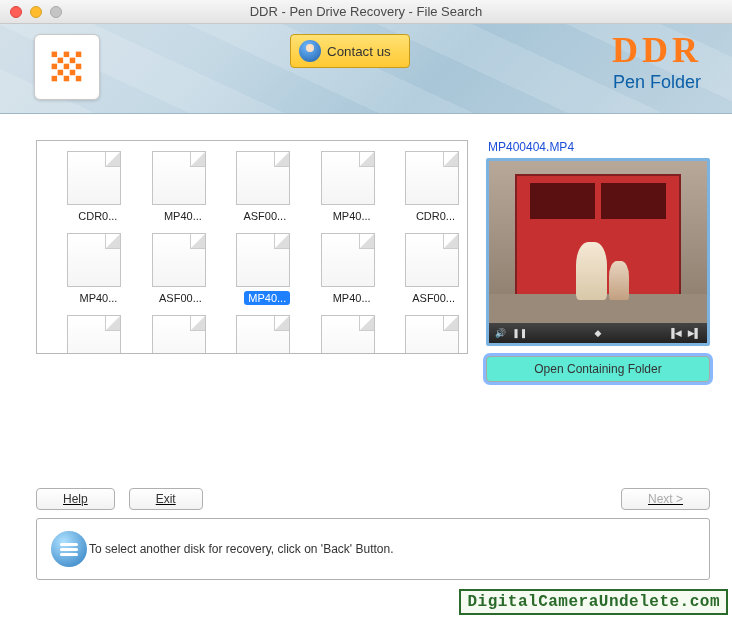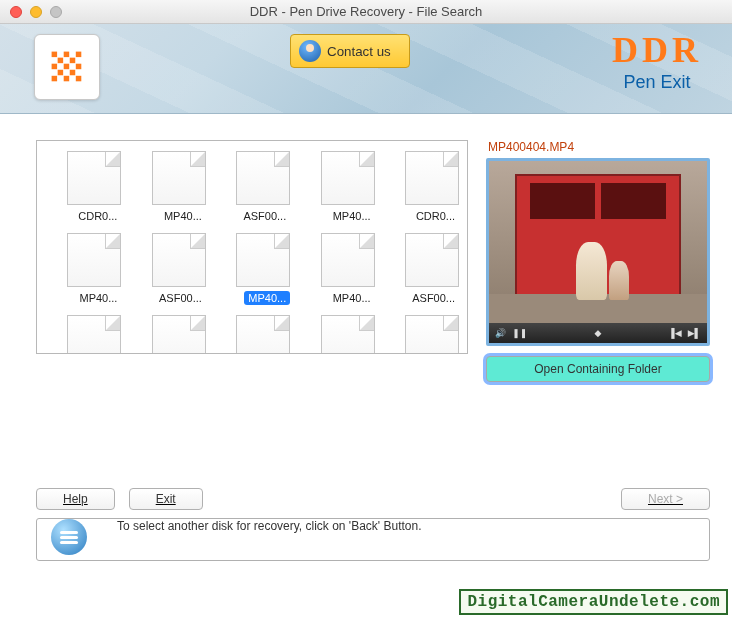--- a/index.html
+++ b/index.html
@@ -28,38 +28,38 @@
 
 .filebox { flex: 1; border:1px solid #b8b8b8; background:#fff; height: 214px; overflow:hidden; padding: 10px 8px;}
 .filegrid { display: grid; grid-template-columns: repeat(5, 1fr); gap: 10px 8px; }
 .fcell { display:flex; flex-direction:column; align-items:flex-end; gap:4px; cursor:pointer;}
 .ficon { width: 54px; height: 54px; border:1px solid #c4c4c4; background: linear-gradient(#fff,#f5f5f5); position:relative;}
 .ficon::before{content:"";position:absolute;right:0;top:0;width:14px;height:14px;background:linear-gradient(135deg,#fff 48%,#ddd 52%);border-left:1px solid #ccc;border-bottom:1px solid #ccc;}
 .flabel { font-size: 11px; color:#222; max-width:60px; overflow:hidden; text-overflow:ellipsis; white-space:nowrap; padding:1px 4px; border-radius:3px;}
 .fcell.sel .flabel { background:#1e7fff; color:#fff; }
 
 .preview { width: 224px; }
-.ptitle { font-size: 12px; color:#c2410c; margin-bottom:4px; padding-left:2px;}
+.ptitle { font-size: 12px; color:#1d4ed8; margin-bottom:4px; padding-left:2px;}
 .pbox { border: 3px solid #7db3e0; border-radius: 2px; background:#000; height:188px; display:flex; flex-direction:column;}
 .pimg { flex:1; position:relative; overflow:hidden; background:linear-gradient(#b8a89a,#8a7a6a);}
 .pimg .door{position:absolute;left:12%;top:8%;width:76%;height:76%;background:#c73030;border:2px solid #802020;}
 .pimg .door::before{content:"";position:absolute;left:8%;right:8%;top:6%;height:30%;background:linear-gradient(90deg,#5a1010 0 48%,#c73030 48% 52%,#5a1010 52%);}
 .pimg .step{position:absolute;left:0;right:0;bottom:0;height:18%;background:#9a8a7a;}
 .pimg .p1{position:absolute;left:40%;bottom:14%;width:14%;height:36%;background:linear-gradient(#f5e8d5,#d9c8a9);border-radius:40% 40% 10% 10%;}
 .pimg .p2{position:absolute;left:55%;bottom:14%;width:9%;height:24%;background:linear-gradient(#e8d4c0,#c2a080);border-radius:40% 40% 10% 10%;}
 .pctrl { height: 20px; background: linear-gradient(#444,#222); display:flex; align-items:center; justify-content:space-between; padding:0 6px; color:#ddd; font-size:9px;}
 .pctrl span{display:flex;gap:6px;}
 .openbtn { margin-top: 10px; width:100%; height:26px; background:#5eead4; border:1px solid #a8a8a8; border-radius:4px; box-shadow:0 0 0 3px #8ab8ff; color:#333; font-size:12px; cursor:pointer;}
 
 .buttons { position:absolute; left:36px; right:22px; top: 488px; display:flex; gap:14px;text-decoration:underline;}
 .btn { height:22px; padding:0 26px; background:linear-gradient(#fff,#f2f2f2); border:1px solid #b0b0b0; border-radius:4px; font-size:12px; color:#333; cursor:pointer;}
 .btn.dis{color:#aaa;cursor:default;}
 .spacer{flex:1;}
 
-.infobox { position:absolute; left:36px; right:22px; top:518px; height:43px; border:1px solid #b0b0b0; border-radius:3px; background:#fff; display:flex; gap:30px; padding:0 14px;}
+.infobox { position:absolute; left:36px; right:22px; top:518px; height:62px; border:1px solid #b0b0b0; border-radius:3px; background:#fff; display:flex; align-items:center; gap:2px; padding:0 14px;}
 .infoicon{width:36px;height:36px;border-radius:50%;background:radial-gradient(circle at 35% 30%,#aee0ff,#2a7cc0);position:relative;}
 .infoicon::before{content:"";position:absolute;left:9px;right:9px;top:12px;height:3px;background:#fff;border-radius:2px;box-shadow:0 5px 0 #fff,0 10px 0 #fff;}
 .infotxt{font-size:12px;color:#333;}
 
 .watermark{position:absolute;right:4px;bottom:4px;border:2px solid #2a6a2a;background:#f5fbf0;color:#2a6a2a;font-family:"Courier New",monospace;font-size:16px;font-weight:bold;padding:2px 6px;letter-spacing:.5px;}
 </style>
 </head>
 <body>
 
 <div class="titlebar">
@@ -90,21 +90,21 @@
           <rect x="22.5" y="22.5" width="5" height="5"></rect>
         </g>
     </svg>
   </div>
   <button class="contact-btn">
     <span class="ci"></span>
     <span>Contact us</span>
   </button>
   <div class="brand">
     <div class="d">DDR</div>
-    <div class="s">Pen Exit</div>
+    <div class="s">Pen Folder</div>
   </div>
 </div>
 
 <div class="main">
   <div class="filebox">
     <div class="filegrid" id="filegrid">
         <div class="fcell">
           <div class="ficon"></div>
           <div class="flabel">CDR0...</div>
         </div>

